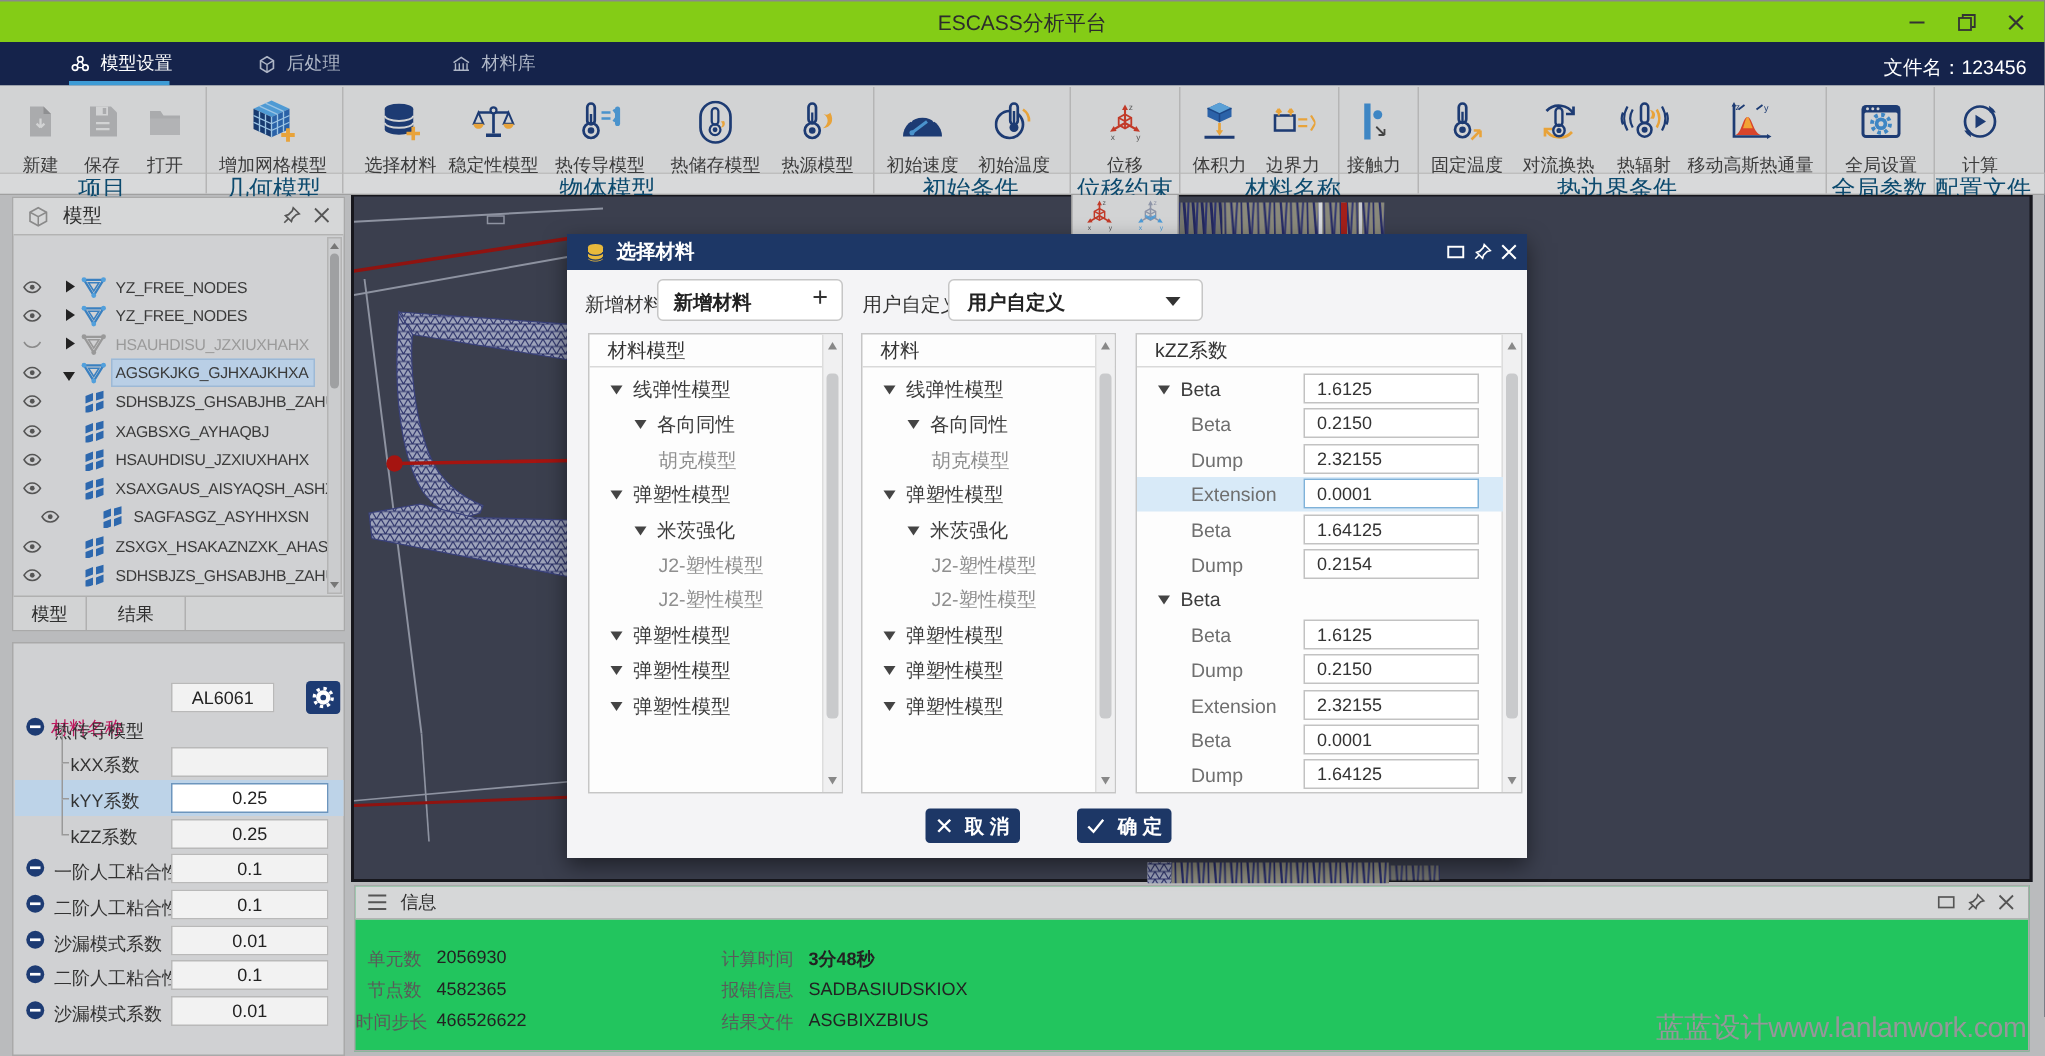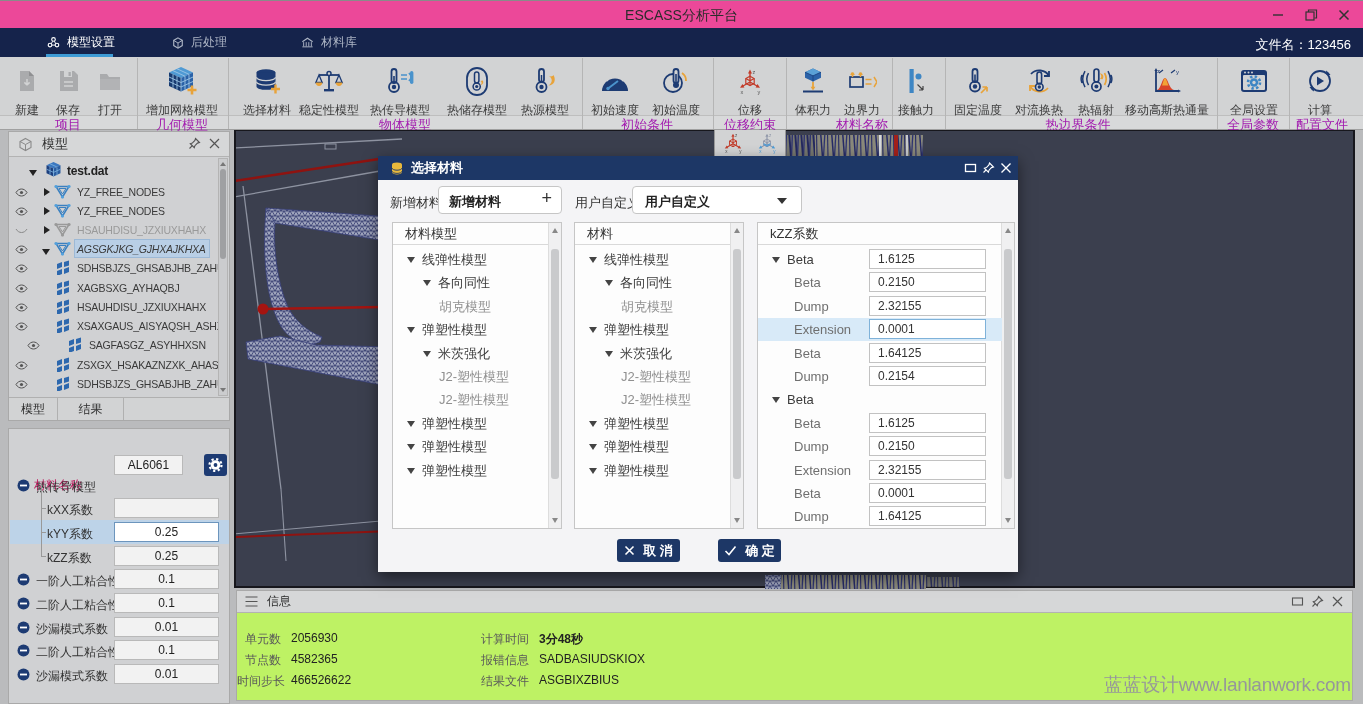--- a/index.html
+++ b/index.html
@@ -1,40 +1,40 @@
 <!DOCTYPE html>
 <html><head>
 <meta charset="utf-8">
 <style>
 *{margin:0;padding:0;box-sizing:border-box;}
 html,body{width:1363px;height:704px;overflow:hidden;font-family:"Liberation Sans",sans-serif;}
 body{position:relative;background:#babbbd;}
 .abs{position:absolute;}
 
 
-#titlebar{position:absolute;left:0;top:0;width:1363px;height:28px;background:#ec4899;border-top:1px solid #8a8a8a;}
+#titlebar{position:absolute;left:0;top:0;width:1363px;height:28px;background:#84cc16;border-top:1px solid #8a8a8a;}
 #titlebar .title{position:absolute;left:0;right:0;top:6px;text-align:center;font-size:14px;color:#2c2c2c;}
 .winbtn{position:absolute;top:7px;width:14px;height:14px;}
 
 
 #menubar{position:absolute;left:0;top:28px;width:1363px;height:29px;background:#15234b;}
 .mtab{position:absolute;top:0;height:29px;display:flex;align-items:center;font-size:12px;color:#aeb6c6;}
 .mtab.active{color:#fff;}
 .mtab .mico{margin-right:7px;display:flex;}
 #underline{position:absolute;left:46px;top:26px;width:67px;height:3px;background:#3d9bd5;}
 #filename{position:absolute;right:12px;top:8px;font-size:13px;color:#fff;}
 
 
 #toolbar{position:absolute;left:0;top:57px;width:1363px;height:73px;background:#d2d3d4;border-bottom:1px solid #a0a0a0;}
 #grouprow{position:absolute;left:0;top:58px;width:1363px;height:14px;background:#d8d9da;border-top:1px solid #bebebe;}
 .tsep{position:absolute;top:1px;width:1px;height:71px;background:#b5b5b5;}
 .titem{position:absolute;top:4px;transform:translateX(-50%);text-align:center;}
 .titem .ico{height:40px;display:flex;align-items:center;justify-content:center;}
 .titem .lbl{font-size:12px;color:#3c3c3c;white-space:nowrap;margin-top:1px;}
-.glbl{position:absolute;top:0px;transform:translateX(-50%);font-size:13px;color:#a21caf;white-space:nowrap;}
+.glbl{position:absolute;top:0px;transform:translateX(-50%);font-size:16px;color:#0c4a6e;white-space:nowrap;}
 
 
 #viewport{position:absolute;left:234px;top:130px;width:1121px;height:458px;background:#3b3f4e;border:2px solid #17171d;border-top:1px solid #17171d;}
 
 
 .panel{position:absolute;background:#d0d1d3;border:1px solid #a9a9a9;}
 .phead{position:relative;height:25px;background:#d6d7d8;border-bottom:1px solid #b3b3b3;display:flex;align-items:center;font-size:13px;color:#2e2e2e;}
 .phead .hico{margin:0 9px 0 9px;display:flex;}
 .phead .hbtns{position:absolute;right:8px;top:5px;display:flex;gap:7px;}
 
@@ -57,21 +57,21 @@
 #dlghead{position:absolute;left:0;top:0;width:100%;height:24px;background:#1d3766;display:flex;align-items:center;}
 #dlghead .dtitle{color:#fff;font-size:13px;font-weight:bold;margin-left:7px;}
 .listbox{position:absolute;top:66px;height:307px;background:#fdfdfd;border:1px solid #c6c6c6;}
 .lhead{height:22px;border-bottom:1px solid #d9d9d9;font-size:13px;color:#333;line-height:22px;padding-left:12px;}
 .lrow{position:absolute;height:23px;font-size:13px;line-height:23px;white-space:nowrap;}
 .caret{display:inline-block;width:0;height:0;border-left:4.5px solid transparent;border-right:4.5px solid transparent;border-top:6px solid #444;margin-right:7px;vertical-align:1px;}
 .dinput{position:absolute;height:20px;background:#fff;border:1px solid #c2c2c2;font-size:12px;color:#333;line-height:18px;padding-left:8px;}
 .dbtn{position:absolute;top:383px;width:63px;height:23px;background:#1d3766;border-radius:3px;color:#fff;font-size:13px;font-weight:bold;display:flex;align-items:center;justify-content:center;}
 
 
-#infopanel{position:absolute;left:236px;top:590px;width:1117px;height:111px;background:#bef264;border:1px solid #a9a9a9;}
+#infopanel{position:absolute;left:236px;top:590px;width:1117px;height:111px;background:#22c55e;border:1px solid #a9a9a9;}
 .irow{position:absolute;font-size:12px;white-space:nowrap;}
 .ilbl{position:absolute;color:#5a5a5a;text-align:right;}
 .ival{position:absolute;color:#222;}
 #watermark{position:absolute;left:1104px;top:672px;font-size:19px;color:#96979a;letter-spacing:-0.3px;}
 </style>
 </head>
 <body>
 
 <div id="titlebar">
   <div class="title">ESCASS分析平台</div>
@@ -465,30 +465,20 @@
       <svg width="13" height="13" viewBox="0 0 13 13">
           <path d="M7.5 1.5l4 4-2 .6-2.6 2.6-.6 2-4-4 2-.6L6.9 3.5z" fill="none" stroke="#555" stroke-width="1.1"></path>
           <line x1="4.3" y1="8.7" x2="1.5" y2="11.5" stroke="#555" stroke-width="1.1"></line>
         </svg>
       <svg width="13" height="13" viewBox="0 0 13 13">
           <path d="M2 2L11 11M11 2L2 11" stroke="#555" stroke-width="1.2"></path>
         </svg>
     </span>
   </div>
   <div id="treebody">
-      <div class="trow" style="top:2px;">
-        <span class="t" style="left:20px;top:6px;"><span style="display:inline-block;width:0;height:0;border-left:4.5px solid transparent;border-right:4.5px solid transparent;border-top:6px solid #222;"></span></span>
-        <span class="t" style="left:36px;top:1px;"><svg width="17" height="17" viewBox="0 0 17 17">
-            <path d="M8.5 1l7 3.2-7 3.2-7-3.2z" fill="#3c78c0"></path>
-            <path d="M1.5 4.2v8l7 3.2V7.4z" fill="#1c3f7e"></path>
-            <path d="M15.5 4.2v8l-7 3.2V7.4z" fill="#2a5ca0"></path>
-            <path d="M4.8 2.7l7 3.2M1.5 8.2l7 3.2m0-4v8M12 6.5v8M5 5.8v8M15.5 8.2l-7 3.2" stroke="#7db4e0" stroke-width="0.8" fill="none"></path>
-          </svg></span>
-        <span class="t" style="left:58px;top:4px;font-weight:bold;font-size:12px;color:#222;">test.dat</span>
-      </div>
       <div class="trow" style="top:24px;">
         <span class="t" style="left:6px;top:5px;"><svg width="13" height="9" viewBox="0 0 13 9">
             <path d="M1 4.5C2.5 2 4.5 1 6.5 1s4 1 5.5 3.5C10.5 7 8.5 8 6.5 8S2.5 7 1 4.5z" fill="none" stroke="#555" stroke-width="1"></path>
             <circle cx="6.5" cy="4.5" r="1.6" fill="#555"></circle>
           </svg></span>
         <span class="t" style="left:35px;top:4px;"><span style="display:inline-block;width:0;height:0;border-top:4.5px solid transparent;border-bottom:4.5px solid transparent;border-left:6px solid #222;"></span></span>
         <span class="t" style="left:45px;top:2px;"><svg width="17" height="15" viewBox="0 0 17 15">
             <path d="M2 2.5h13L8.5 13z" fill="none" stroke="#3a80c0" stroke-width="1.5"></path>
             <path d="M5 4.5h7L8.5 10z" fill="none" stroke="#3a80c0" stroke-width="1"></path>
             <circle cx="2" cy="2.5" r="1.6" fill="#52a0dc"></circle>
@@ -519,21 +509,21 @@
         <span class="t" style="left:35px;top:4px;"><span style="display:inline-block;width:0;height:0;border-top:4.5px solid transparent;border-bottom:4.5px solid transparent;border-left:6px solid #222;"></span></span>
         <span class="t" style="left:45px;top:2px;"><svg width="17" height="15" viewBox="0 0 17 15">
             <path d="M2 2.5h13L8.5 13z" fill="none" stroke="#999" stroke-width="1.5"></path>
             <path d="M5 4.5h7L8.5 10z" fill="none" stroke="#999" stroke-width="1"></path>
             <circle cx="2" cy="2.5" r="1.6" fill="#999"></circle>
             <circle cx="15" cy="2.5" r="1.6" fill="#999"></circle>
             <circle cx="8.5" cy="13" r="1.6" fill="#999"></circle>
           </svg></span>
         <span class="t" style="left:68px;top:4px;color:#9a9a9a;">HSAUHDISU_JZXIUXHAHX</span>
       </div>
-      <div class="trow" style="top:81px;font-style:italic;">
+      <div class="trow" style="top:81px;">
         <span class="t" style="left:6px;top:5px;"><svg width="13" height="9" viewBox="0 0 13 9">
             <path d="M1 4.5C2.5 2 4.5 1 6.5 1s4 1 5.5 3.5C10.5 7 8.5 8 6.5 8S2.5 7 1 4.5z" fill="none" stroke="#555" stroke-width="1"></path>
             <circle cx="6.5" cy="4.5" r="1.6" fill="#555"></circle>
           </svg></span>
         <span class="t" style="left:33px;top:6px;"><span style="display:inline-block;width:0;height:0;border-left:4.5px solid transparent;border-right:4.5px solid transparent;border-top:6px solid #222;"></span></span>
         <span class="t" style="left:45px;top:2px;"><svg width="17" height="15" viewBox="0 0 17 15">
             <path d="M2 2.5h13L8.5 13z" fill="none" stroke="#3a80c0" stroke-width="1.5"></path>
             <path d="M5 4.5h7L8.5 10z" fill="none" stroke="#3a80c0" stroke-width="1"></path>
             <circle cx="2" cy="2.5" r="1.6" fill="#52a0dc"></circle>
             <circle cx="15" cy="2.5" r="1.6" fill="#52a0dc"></circle>

